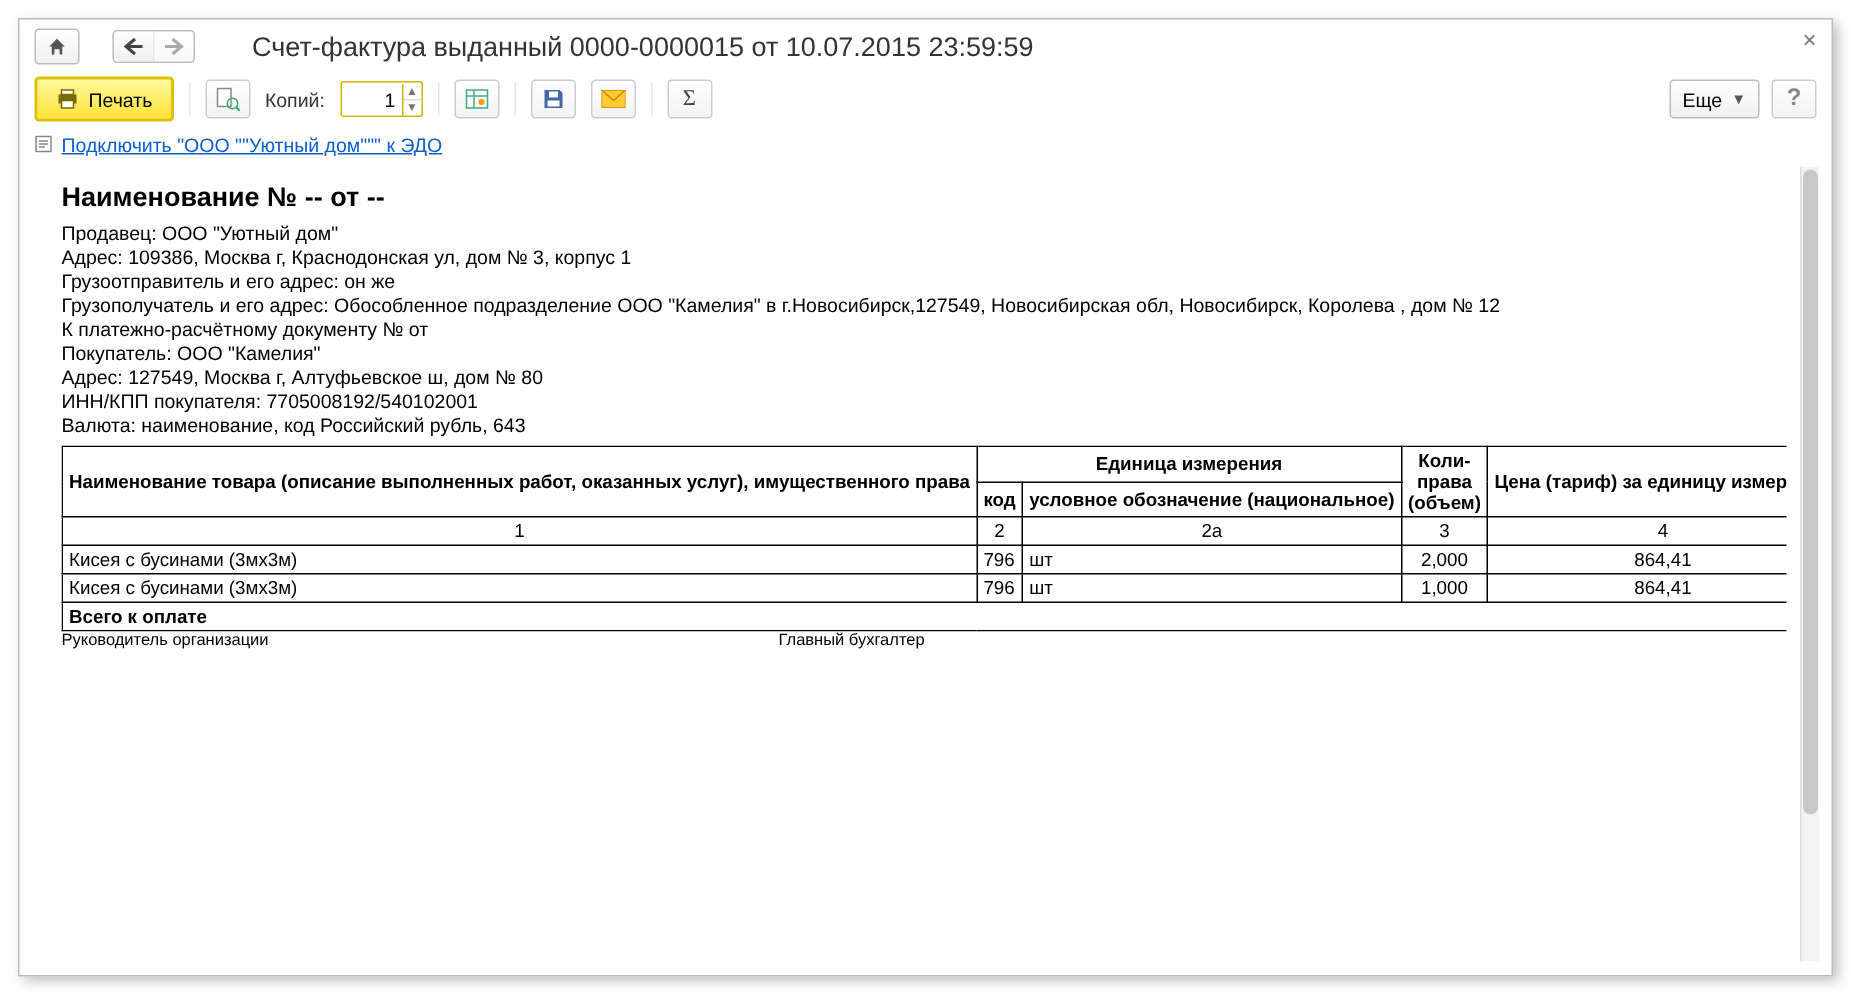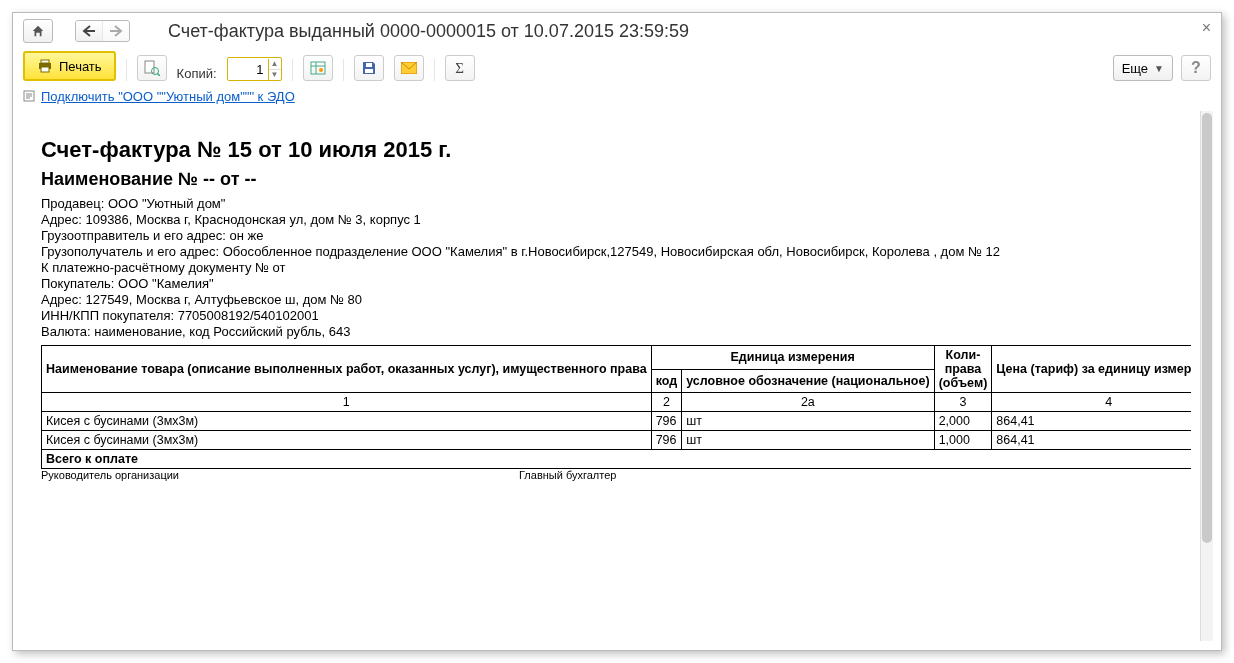--- a/index.html
+++ b/index.html
@@ -6,21 +6,21 @@
   .outer{width:1234px;height:663px;box-sizing:border-box;padding:12px;position:relative}
   .window{box-sizing:border-box;border:1px solid #bbb;box-shadow:3px 3px 8px rgba(0,0,0,.25);background:#fff;height:100%;position:relative;overflow:hidden}
   .titlebar{display:flex;align-items:center;gap:22px;padding:6px 10px 0 10px}
   .icon-btn{display:inline-flex;align-items:center;justify-content:center;width:28px;height:22px;border:1px solid #bbb;border-radius:3px;background:linear-gradient(#fff,#f0f0f0);cursor:pointer}
   .nav-group{display:inline-flex;border:1px solid #bbb;border-radius:3px;overflow:hidden}
   .nav-group .nav{width:26px;height:20px;background:linear-gradient(#fff,#f0f0f0);display:flex;align-items:center;justify-content:center;cursor:pointer}
   .nav-group .nav+.nav{border-left:1px solid #ccc}
   .nav.disabled{opacity:.45;cursor:default}
   .window-title{font-size:18px;color:#333;margin-left:16px}
   .close-x{position:absolute;top:6px;right:10px;font-size:16px;color:#777;cursor:pointer}
-  .toolbar{display:flex;align-items:flex-end;gap:10px;padding:8px 10px;border-bottom:none}
+  .toolbar{display:flex;align-items:center;gap:10px;padding:8px 10px;border-bottom:none}
   .btn-print{display:inline-flex;align-items:center;gap:6px;height:26px;padding:0 12px;border:2px solid #e0c000;border-radius:3px;background:linear-gradient(#fff89a,#ffe23a);font-size:13px;cursor:pointer}
   .sep{width:1px;height:22px;background:#e5e5e5}
   .tool{display:inline-flex;align-items:center;justify-content:center;width:28px;height:24px;border:1px solid #ccc;border-radius:3px;background:linear-gradient(#fff,#f3f3f3);cursor:pointer}
   .copies-label{font-size:13px;color:#333}
   .copies-box{display:inline-flex;align-items:center;border:1.5px solid #d6b400;border-radius:2px;height:22px;background:#fff}
   .copies-box input{width:32px;border:none;text-align:right;font-size:13px;padding:0 4px;outline:none}
   .spin{display:flex;flex-direction:column;border-left:1px solid #d6b400}
   .spin div{width:12px;height:10px;font-size:8px;line-height:10px;text-align:center;color:#777;cursor:pointer}
   .spin div+div{border-top:1px solid #ddd}
   .toolbar-right{margin-left:auto;display:flex;gap:8px}
@@ -30,21 +30,21 @@
   .doc-area{position:relative;margin:0 8px 8px 8px;border-top:1px solid transparent;height:530px;overflow:hidden;background:#fff}
   .doc-scroll{position:absolute;top:0;right:0;bottom:0;width:12px;background:#f3f3f3;border-left:1px solid #ddd}
   .doc-scroll .thumb{position:absolute;left:1px;right:1px;top:2px;height:430px;background:#c9c9c9;border-radius:6px}
   .doc{padding:10px 14px 10px 20px;font-size:13px;color:#000;white-space:nowrap}
   .doc h1{font-size:22px;font-weight:700;margin:16px 0 6px 0}
   .doc h2{font-size:18px;font-weight:700;margin:0 0 6px 0}
   .doc .line{margin:1px 0}
   .tbl-wrap{margin-top:6px;overflow:hidden;width:1150px}
   table.invoice{border-collapse:collapse;font-size:12.5px}
   table.invoice th,table.invoice td{border:1px solid #000;padding:2px 4px;text-align:center;vertical-align:middle}
-  table.invoice .num{text-align:left}
+  table.invoice .num{text-align:center}
   table.invoice .left{text-align:left}
   table.invoice .total td{font-weight:700}
   .sig-row{display:flex;gap:340px;font-size:11px}
   svg{display:block}
 </style>
 </head>
 <body>
 
 <div class="outer">
 <div class="window">
@@ -141,21 +141,20 @@
           <rect x="1" y="2" width="10" height="10" fill="none" stroke="#888"></rect>
           <path d="M3 5h6M3 7h6M3 9h4" stroke="#888"></path>
         </svg><a href="#">Подключить "ООО ""Уютный дом""" к ЭДО</a>
   </div>
 
   <div class="doc-area">
     <div class="doc-scroll">
           <div class="thumb"></div>
         </div>
     <div class="doc">
-      <h1>Счет-фактура № 15 от 10 июля 2015 г.</h1>
       <h2>Наименование № -- от --</h2>
       <div class="line">Продавец: ООО "Уютный дом"</div>
       <div class="line">Адрес: 109386, Москва г, Краснодонская ул, дом № 3, корпус 1</div>
       <div class="line">Грузоотправитель и его адрес: он же</div>
       <div class="line">Грузополучатель и его адрес: Обособленное подразделение ООО "Камелия" в г.Новосибирск,127549, Новосибирская обл, Новосибирск, Королева , дом № 12</div>
       <div class="line">К платежно-расчётному документу №     от</div>
       <div class="line">Покупатель: ООО "Камелия"</div>
       <div class="line">Адрес: 127549, Москва г, Алтуфьевское ш, дом № 80</div>
       <div class="line">ИНН/КПП покупателя: 7705008192/540102001</div>
       <div class="line">Валюта: наименование, код Российский рубль, 643</div>

